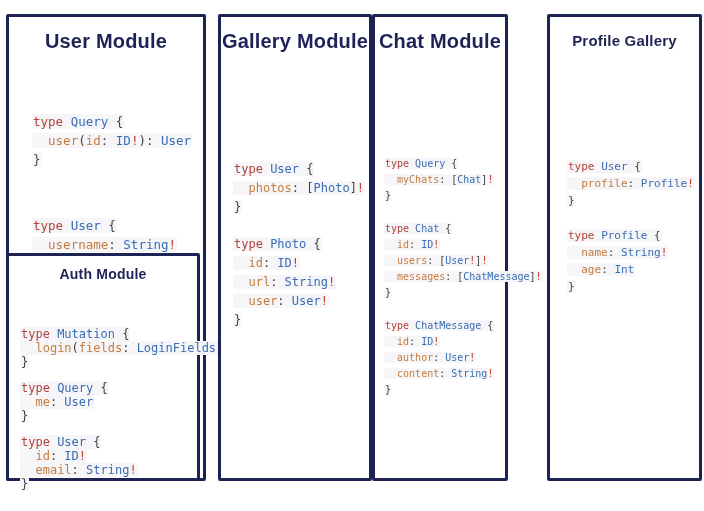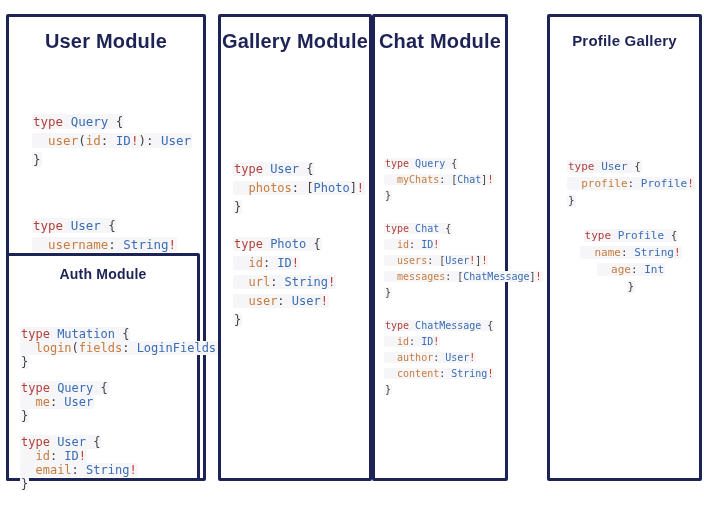--- a/index.html
+++ b/index.html
@@ -39,21 +39,21 @@
   #code-auth .code-line{line-height:14px;}
   #code-auth .code-block + .code-block{margin-top:12px;}
   #code-gallery{left:12px;top:115px;font-size:12px;}
   #code-gallery .code-line{line-height:19px;}
   #code-gallery .code-block + .code-block{margin-top:18px;}
   #code-chat{left:9px;top:111px;font-size:10px;}
   #code-chat .code-line{line-height:16px;}
   #code-chat .code-block + .code-block{margin-top:17px;}
   #code-profile{left:17px;top:113px;font-size:11px;}
   #code-profile .code-line{line-height:17px;}
-  #code-profile .code-block + .code-block{margin-top:18px;text-align:center;}
+  #code-profile .code-block + .code-block{margin-top:18px;}
   .tok-k{color:#b2413a;}
   .tok-t{color:#3a6db3;}
   .tok-f{color:#c67c3e;}
   .tok-p{color:#3f3f44;}
   .tok-b{color:#c13b30;}
 </style>
 </head>
 <body>
 
 <div id="canvas">

